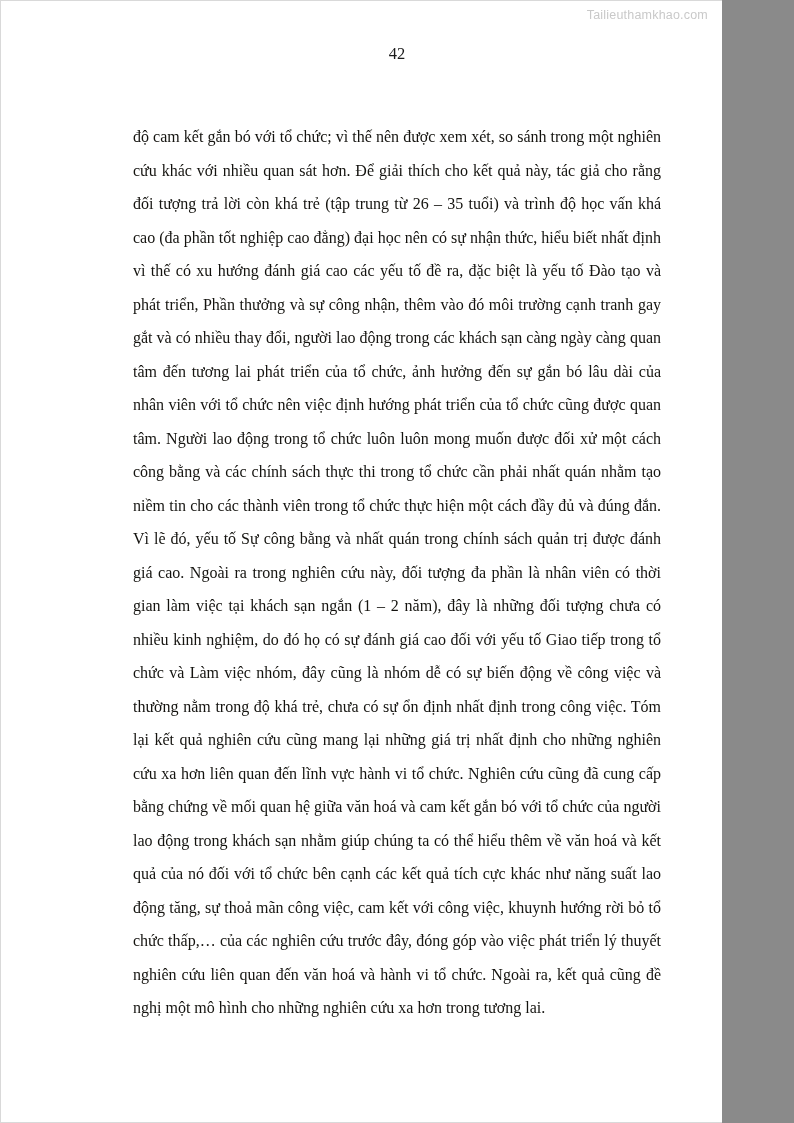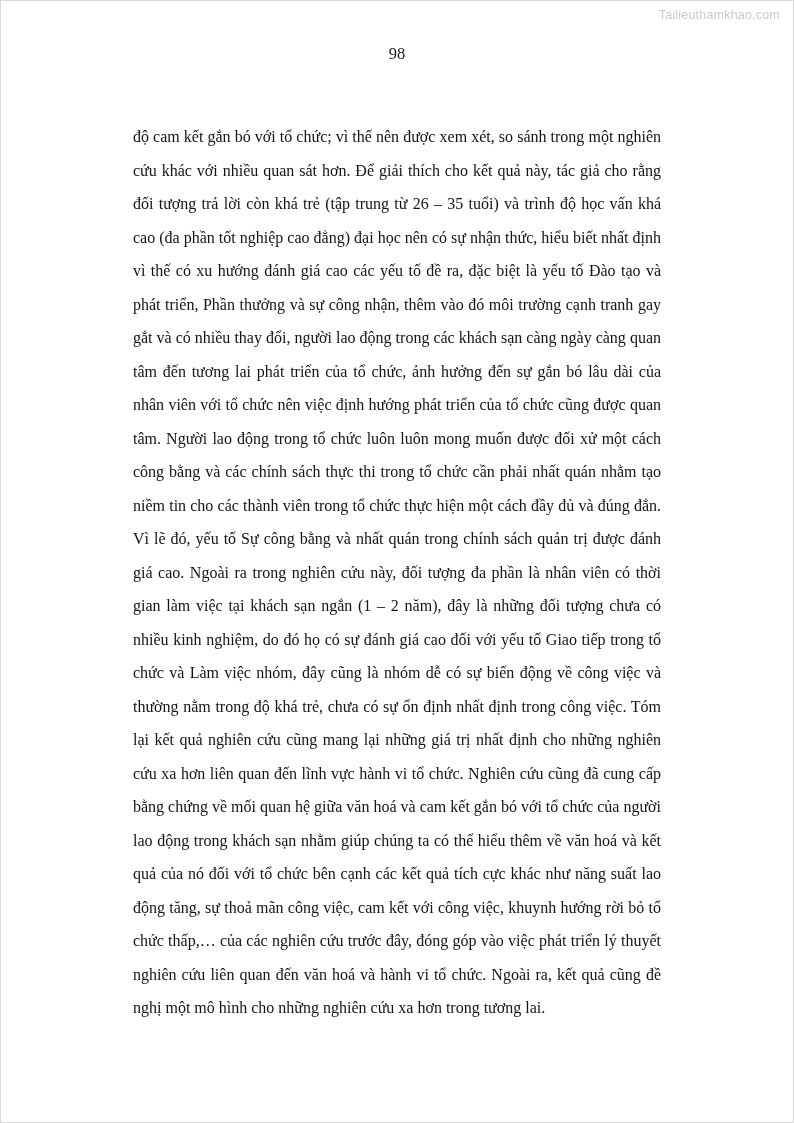--- a/index.html
+++ b/index.html
@@ -2,21 +2,21 @@
 <html lang="vi"><head>
 <meta charset="utf-8">
 <style>
   html, body {
     margin: 0;
     padding: 0;
     background: #8a8a8a;
   }
   .page {
     position: relative;
-    width: 794px;
+    width: 722px;
     height: 1123px;
     background: #ffffff;
     box-sizing: border-box;
     overflow: hidden;
     font-family: "Liberation Serif", "DejaVu Serif", serif;
   }
   .page-border {
     position: absolute;
     left: 0;
     top: 0;
@@ -63,18 +63,18 @@
   }
 </style>
 </head>
 <body>
 
 <div class="page">
   <div class="page-border"></div>
 
   <div class="watermark">Tailieuthamkhao.com</div>
 
-  <div class="page-number">98</div>
+  <div class="page-number">42</div>
 
   <div class="body-text">
     <p>độ cam kết gắn bó với tổ chức; vì thế nên được xem xét, so sánh trong một nghiên cứu khác với nhiều quan sát hơn. Để giải thích cho kết quả này, tác giả cho rằng đối tượng trả lời còn khá trẻ (tập trung từ 26 – 35 tuổi) và trình độ học vấn khá cao (đa phần tốt nghiệp cao đẳng) đại học nên có sự nhận thức, hiểu biết nhất định vì thế có xu hướng đánh giá cao các yếu tố đề ra, đặc biệt là yếu tố Đào tạo và phát triển, Phần thưởng và sự công nhận, thêm vào đó môi trường cạnh tranh gay gắt và có nhiều thay đổi, người lao động trong các khách sạn càng ngày càng quan tâm đến tương lai phát triển của tổ chức, ảnh hưởng đến sự gắn bó lâu dài của nhân viên với tổ chức nên việc định hướng phát triển của tổ chức cũng được quan tâm.  Người lao động trong tổ chức luôn luôn mong muốn được đối xử một cách công bằng và các chính sách thực thi trong tổ chức cần phải nhất quán nhằm tạo niềm tin cho các thành viên trong tổ chức thực hiện một cách đầy đủ và đúng đắn. Vì lẽ đó, yếu tố Sự công bằng và nhất quán trong chính sách quản trị được đánh giá cao. Ngoài ra trong nghiên cứu này, đối tượng đa phần là nhân viên  có thời gian làm việc tại khách sạn ngắn (1 – 2 năm), đây là những đối tượng chưa có nhiều kinh nghiệm, do đó họ có sự đánh giá cao đối với yếu tố Giao tiếp trong tổ chức và Làm việc nhóm, đây cũng là nhóm dễ có sự biến động về công việc và thường nằm trong độ khá trẻ, chưa có sự ổn định nhất định trong công việc. Tóm lại kết quả nghiên cứu cũng mang lại những giá trị nhất định cho những nghiên cứu xa hơn liên quan đến lĩnh vực hành vi tổ chức. Nghiên cứu cũng đã cung cấp bằng chứng về mối quan hệ giữa văn hoá và cam kết gắn bó với tổ chức của người lao động trong khách sạn nhằm giúp chúng ta có thể hiểu thêm về văn hoá và kết quả của nó đối với tổ chức bên cạnh các kết quả tích cực khác như năng suất lao động tăng, sự thoả mãn công việc, cam kết với công việc, khuynh hướng rời bỏ tổ chức thấp,… của các nghiên cứu trước đây, đóng góp vào việc phát triển lý thuyết nghiên cứu liên quan đến văn hoá và hành vi tổ chức. Ngoài ra, kết quả cũng đề nghị một mô hình cho những nghiên cứu xa hơn trong tương lai.</p>
   </div>
 </div>
 
 </body></html>

